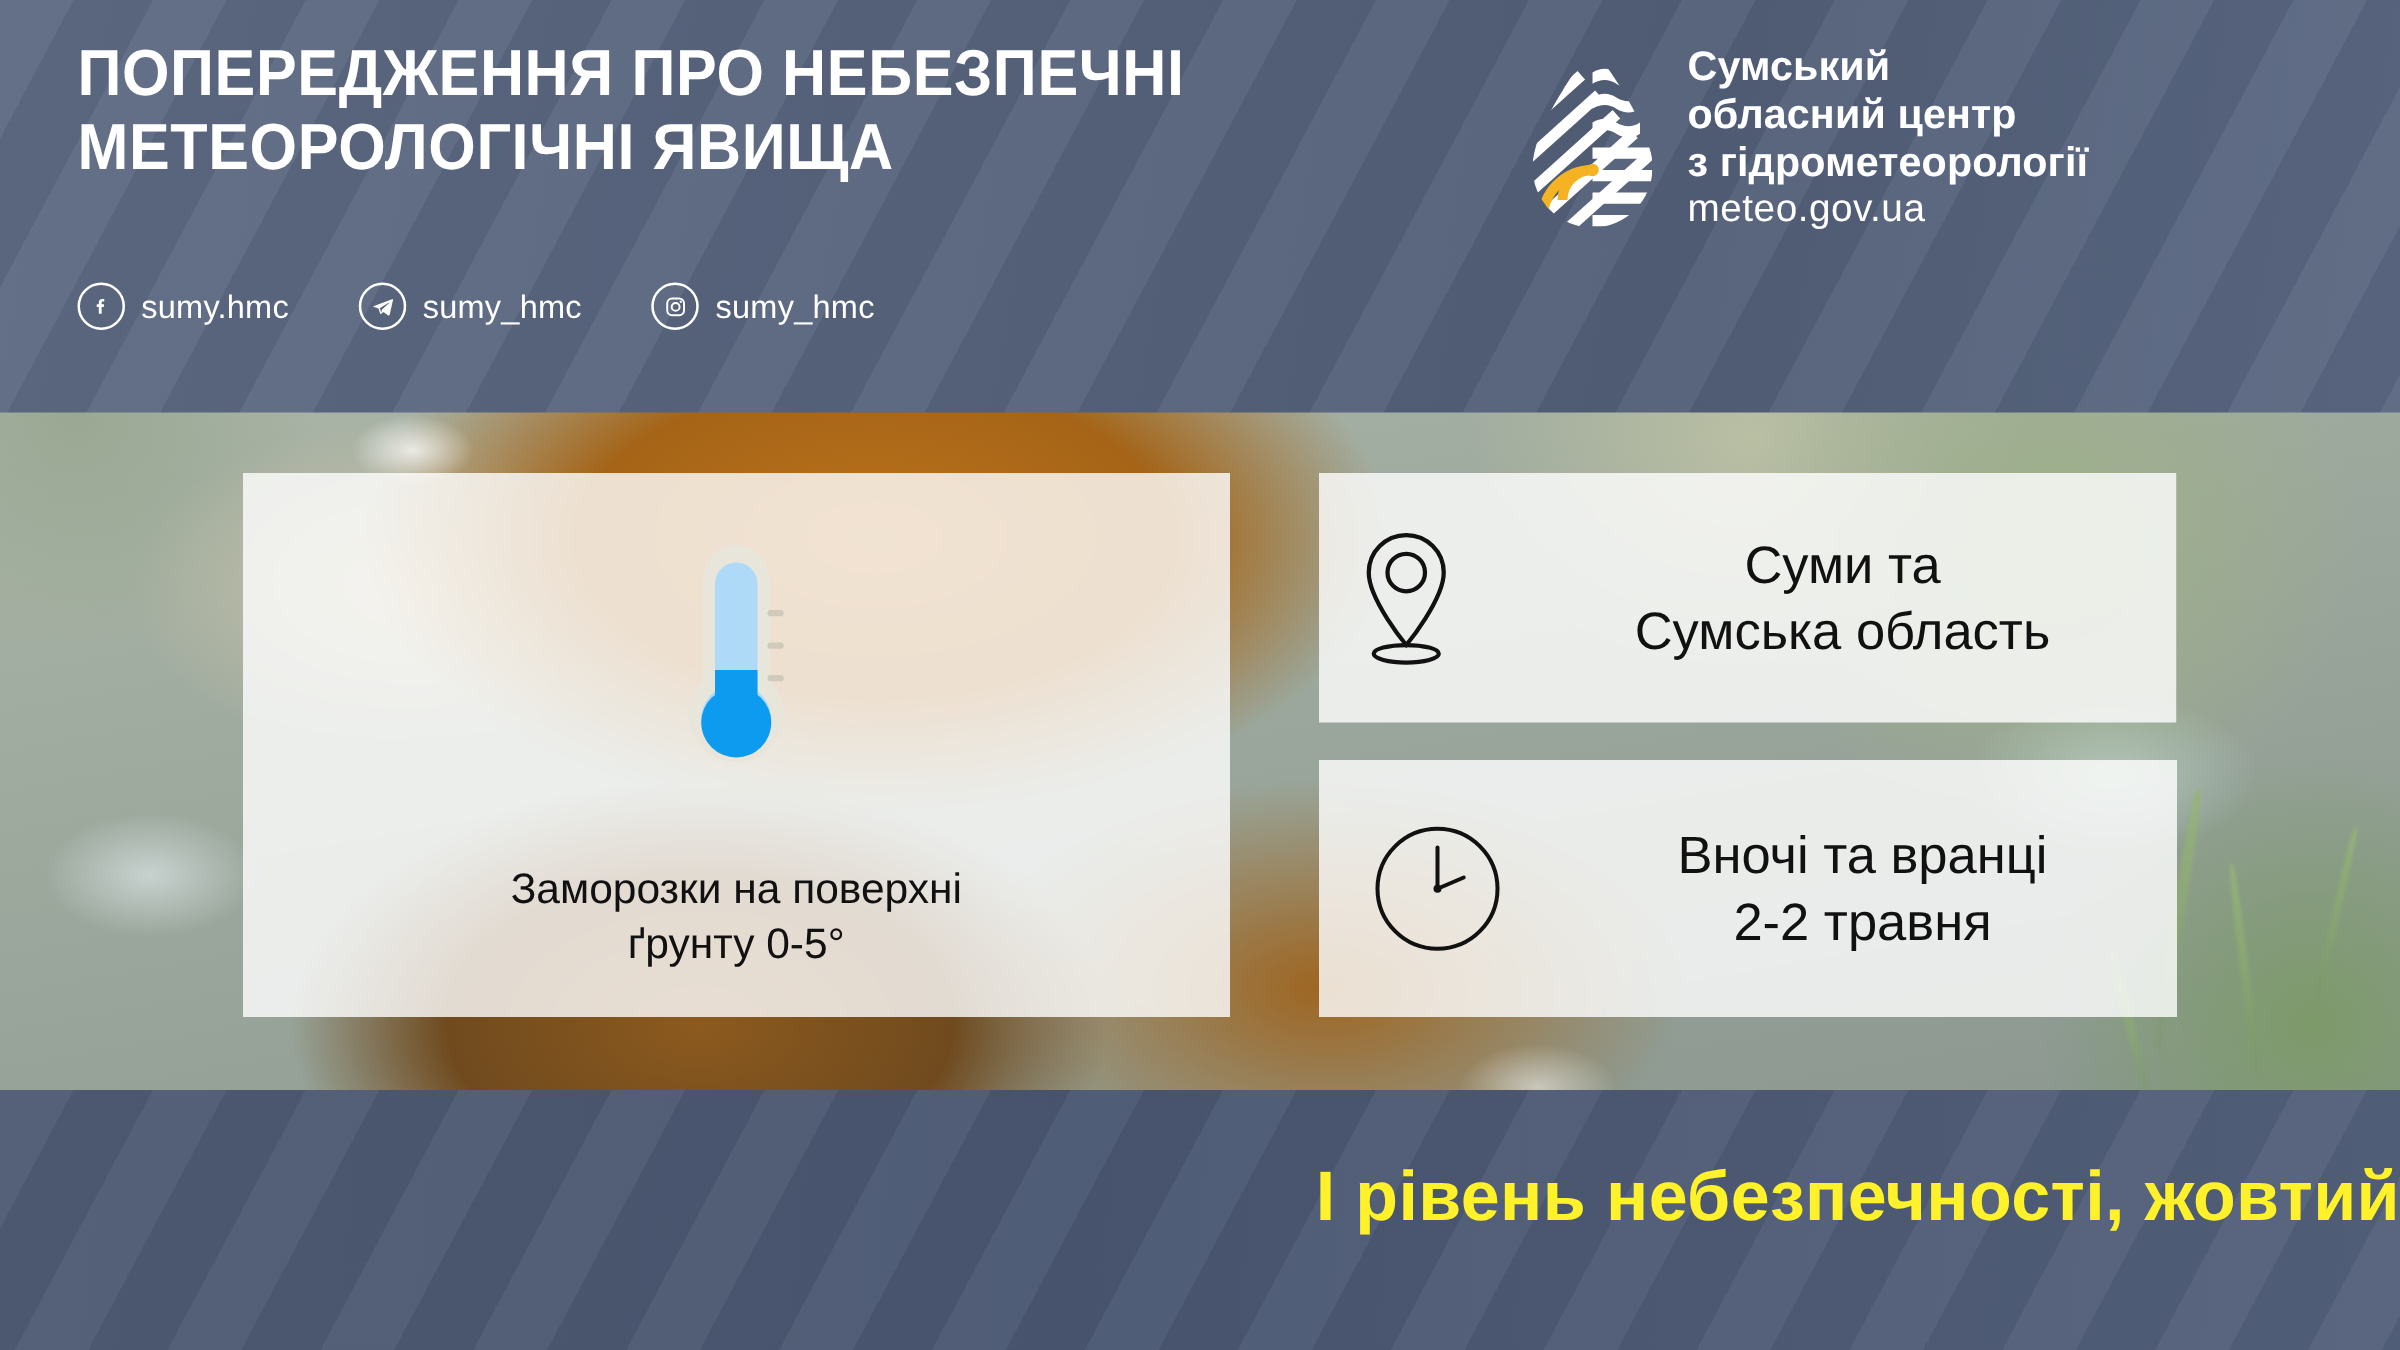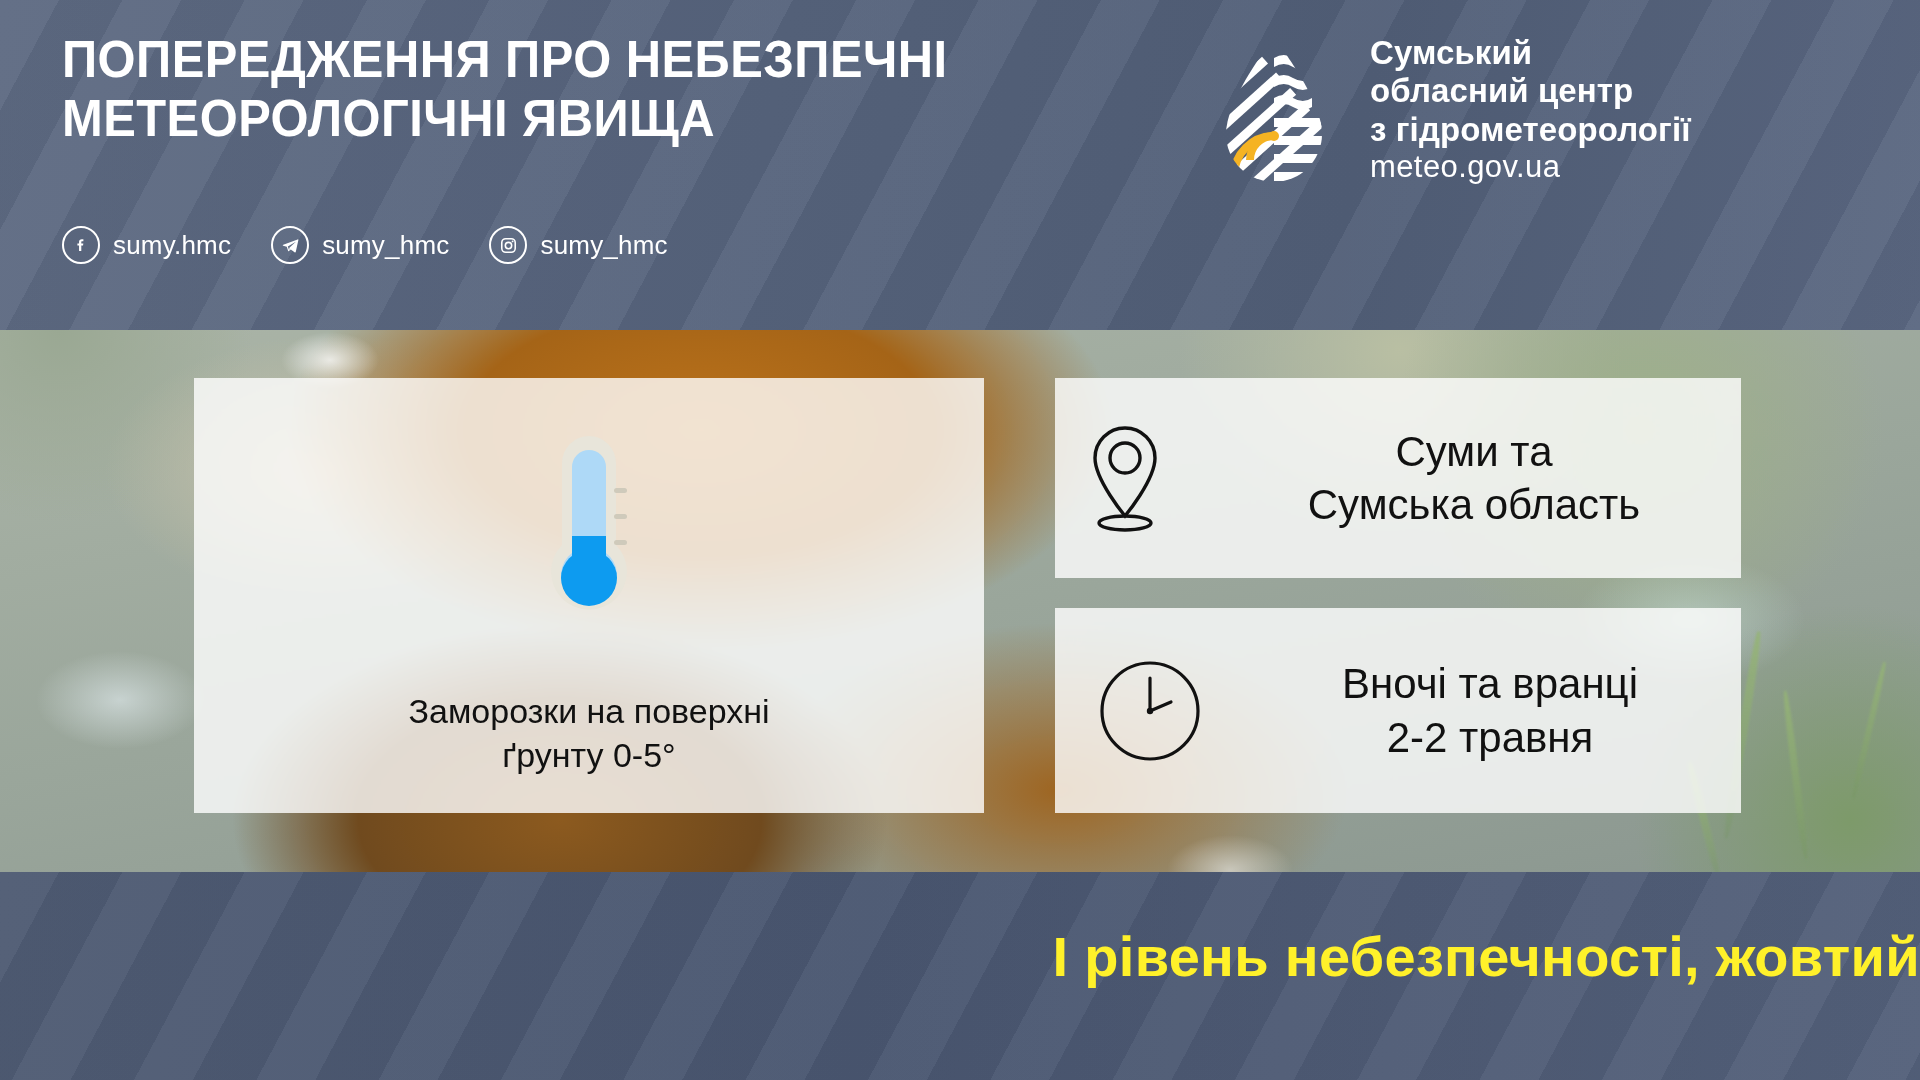--- a/index.html
+++ b/index.html
@@ -47,30 +47,30 @@
       repeating-linear-gradient(118deg, rgba(255,255,255,.045) 0px, rgba(255,255,255,.045) 52px, rgba(0,0,0,.035) 52px, rgba(0,0,0,.035) 108px),
       linear-gradient(100deg,#5d6a82 0%,#56637c 40%,#515e77 70%,#5a6781 100%);
   }
   .title{
     position:absolute;left:62px;top:30px;width:1180px;
     color:#ffffff;font-weight:bold;font-size:52px;line-height:1.13;
     letter-spacing:.5px;text-transform:uppercase;
     font-family:"Liberation Sans", sans-serif;
     transform:scaleX(.94);transform-origin:left top;
   }
-  .socials{position:absolute;left:62px;top:226px;display:flex;align-items:center;gap:40px;}
+  .socials{position:absolute;left:62px;top:226px;display:flex;align-items:center;gap:56px;}
   .social{display:flex;align-items:center;gap:13px;}
   .sicon{
     width:34px;height:34px;border:2px solid #ffffff;border-radius:50%;
     display:flex;align-items:center;justify-content:center;color:#fff;flex:none;
   }
   .slabel{color:#ffffff;font-size:26px;letter-spacing:.2px;}
 
   
-  .logo{position:absolute;left:1222px;top:34px;display:flex;align-items:flex-start;gap:44px;}
+  .logo{position:absolute;left:1222px;top:34px;display:flex;align-items:flex-start;gap:24px;}
   .logomark{width:104px;height:152px;flex:none;margin-top:2px;}
   .logotext{color:#ffffff;font-size:33px;line-height:1.16;font-weight:600;letter-spacing:.1px;}
   .logotext .url{font-weight:400;font-size:31px;letter-spacing:.4px;}
 
   
   .card{
     position:absolute;background:rgba(255,255,255,.80);
     backdrop-filter:blur(1px);
   }
   #left-card{left:194px;top:378px;width:790px;height:435px;}

